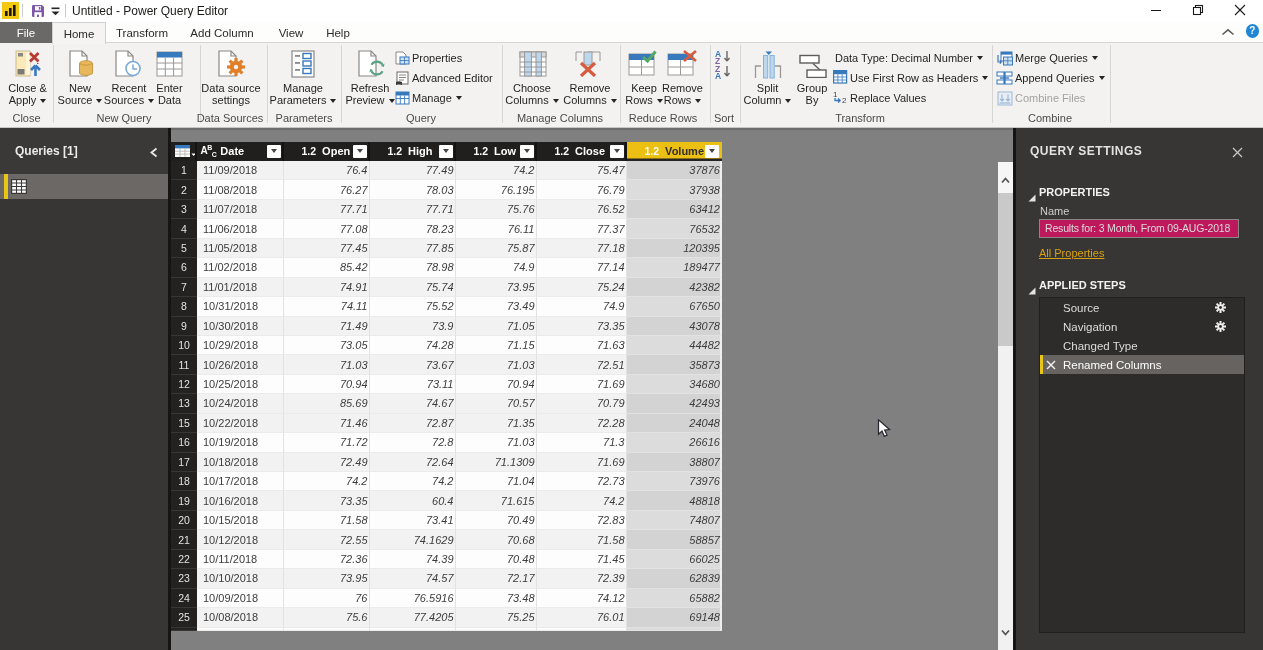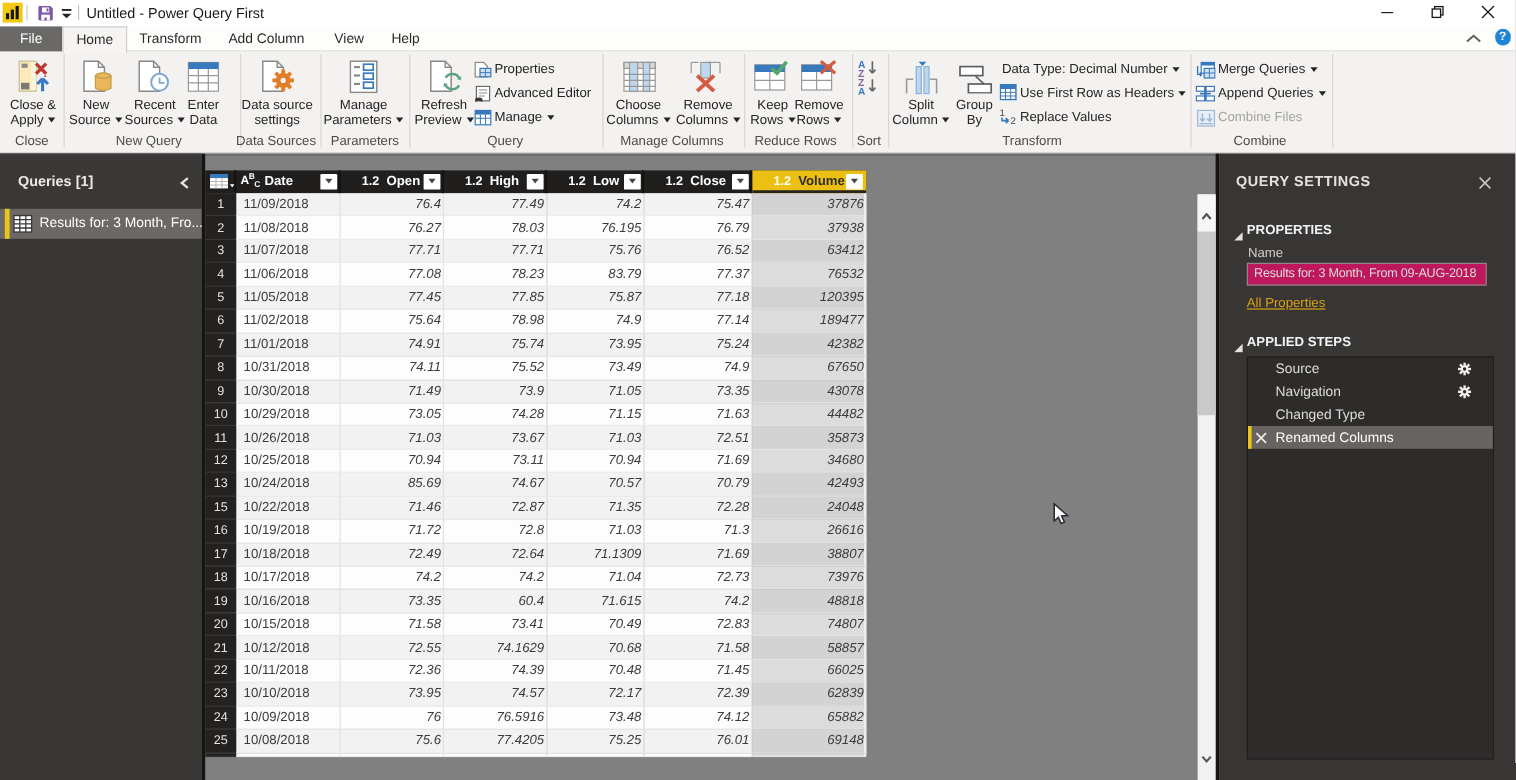--- a/index.html
+++ b/index.html
@@ -68,21 +68,21 @@
         <rect x="4" y="2.2" width="6" height="4.2" fill="#fff"></rect>
         <rect x="7.8" y="3" width="1.6" height="2.6" fill="#7d57a8"></rect>
         <rect x="3.4" y="8.2" width="7.2" height="4.8" fill="#fff"></rect>
         <rect x="6" y="10.6" width="2" height="2.4" fill="#7d57a8"></rect>
       </svg>
 <svg class="abs" style="left:51px;top:7px" width="10" height="9">
         <rect x="0.5" y="0.5" width="8" height="1.6" fill="#252423"></rect>
         <path d="M0.5 4.5 L8.5 4.5 L4.5 8.3 Z" fill="#252423"></path>
       </svg>
 <div class="abs" style="left:65px;top:4px;width:1px;height:13px;background:#c8c8c8"></div>
-<div class="abs ctr" style="left:72px;top:0;height:22px;font-size:12px;color:#1b1a19">Untitled - Power Query First</div>
+<div class="abs ctr" style="left:72px;top:0;height:22px;font-size:12px;color:#1b1a19">Untitled - Power Query Editor</div>
 <div class="abs" style="left:1151px;top:9.5px;width:10px;height:1.4px;background:#1a1a1a"></div>
 <svg class="abs" style="left:1192px;top:4px" width="12" height="12" fill="none" stroke="#1a1a1a" stroke-width="1.1">
         <rect x="3.5" y="1.5" width="7" height="7"></rect>
         <rect x="1.5" y="3.5" width="7" height="7" fill="#fff"></rect>
       </svg>
 <svg class="abs" style="left:1234px;top:4px" width="12" height="12" stroke="#1a1a1a" stroke-width="1.1">
         <line x1="1" y1="1" x2="11" y2="11"></line>
         <line x1="11" y1="1" x2="1" y2="11"></line>
       </svg>
 </div>
@@ -303,21 +303,20 @@
 <svg class="abs" style="left:150px;top:18.5px" width="8" height="11" fill="none" stroke="#e8e6e4" stroke-width="1.9">
         <polyline points="6.5,1.5 1.5,5.5 6.5,9.5"></polyline>
       </svg>
 <div class="abs" style="left:0;top:46px;width:168px;height:24.5px;background:#6b6865;"></div>
 <div class="abs" style="left:3.5px;top:46px;width:4px;height:24.5px;background:#e9c517;"></div>
 <svg class="abs" style="left:11px;top:50.5px" width="16" height="15">
         <rect x="0.5" y="0.5" width="15" height="14" fill="#fff"></rect>
         <path d="M0.5 4 H15.5 M0.5 7.5 H15.5 M0.5 11 H15.5 M5.5 0.5 V14.5 M10.5 0.5 V14.5" stroke="#3a3938" stroke-width="1.1"></path>
         <rect x="0.5" y="0.5" width="15" height="14" fill="none" stroke="#3a3938" stroke-width="1.4"></rect>
       </svg>
-<div class="abs ctr" style="left:33px;top:46px;height:24.5px;color:#fff;font-size:11.5px;white-space:nowrap;">Results for: 3 Month, Fro...</div>
 <div id="grid" class="abs">
 <div class="hrow">
 <div class="hc" style="width:26px;justify-content:center;padding-left:3px;">
             <svg width="22" height="15">
               <rect x="1" y="1" width="15" height="12" fill="#fff"></rect>
               <rect x="1" y="1" width="15" height="3.4" fill="#3878bd"></rect>
               <path d="M1 7.2 H16 M1 10.1 H16 M6 4.4 V13 M11 4.4 V13" stroke="#b8b6b4" stroke-width="0.9"></path>
               <path d="M17.5 9.5 L21.5 9.5 L19.5 12 Z" fill="#fff"></path>
             </svg>
           </div>
@@ -365,37 +364,37 @@
           <div class="dc num r0" style="width:86px">77.71</div>
           <div class="dc num r0" style="width:81px">75.76</div>
           <div class="dc num r0" style="width:90px">76.52</div>
           <div class="dc num vol" style="width:95.9px">63412</div>
         </div>
 <div class="drow">
           <div class="rn">4</div>
           <div class="dc date r1">11/06/2018</div>
           <div class="dc num r1" style="width:86px">77.08</div>
           <div class="dc num r1" style="width:86px">78.23</div>
-          <div class="dc num r1" style="width:81px">83.79</div>
+          <div class="dc num r1" style="width:81px">76.11</div>
           <div class="dc num r1" style="width:90px">77.37</div>
           <div class="dc num vol r1v" style="width:95.9px">76532</div>
         </div>
 <div class="drow">
           <div class="rn">5</div>
           <div class="dc date r0">11/05/2018</div>
           <div class="dc num r0" style="width:86px">77.45</div>
           <div class="dc num r0" style="width:86px">77.85</div>
           <div class="dc num r0" style="width:81px">75.87</div>
           <div class="dc num r0" style="width:90px">77.18</div>
           <div class="dc num vol" style="width:95.9px">120395</div>
         </div>
 <div class="drow">
           <div class="rn">6</div>
           <div class="dc date r1">11/02/2018</div>
-          <div class="dc num r1" style="width:86px">75.64</div>
+          <div class="dc num r1" style="width:86px">85.42</div>
           <div class="dc num r1" style="width:86px">78.98</div>
           <div class="dc num r1" style="width:81px">74.9</div>
           <div class="dc num r1" style="width:90px">77.14</div>
           <div class="dc num vol r1v" style="width:95.9px">189477</div>
         </div>
 <div class="drow">
           <div class="rn">7</div>
           <div class="dc date r0">11/01/2018</div>
           <div class="dc num r0" style="width:86px">74.91</div>
           <div class="dc num r0" style="width:86px">75.74</div>

